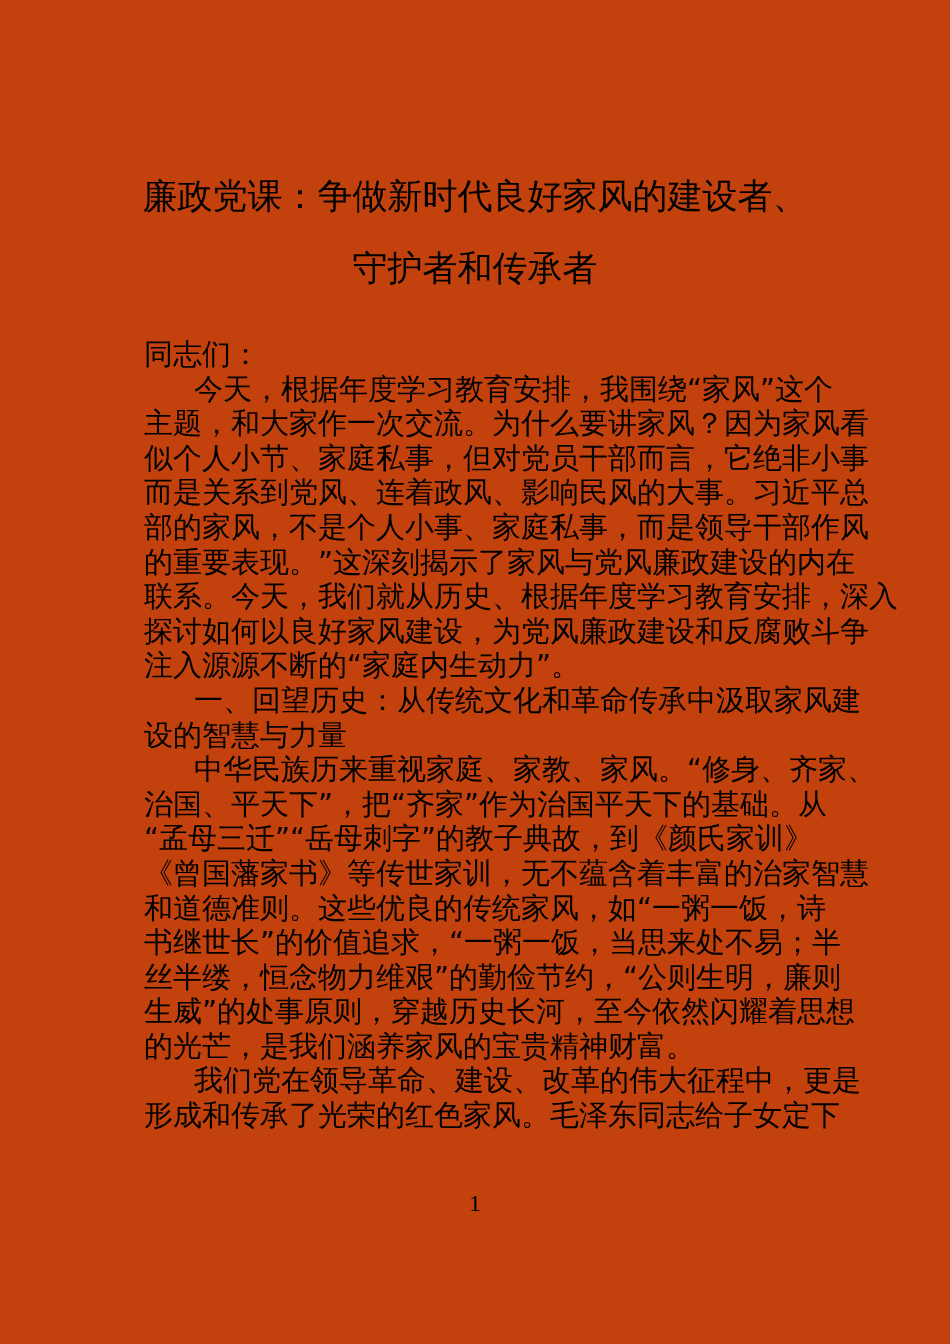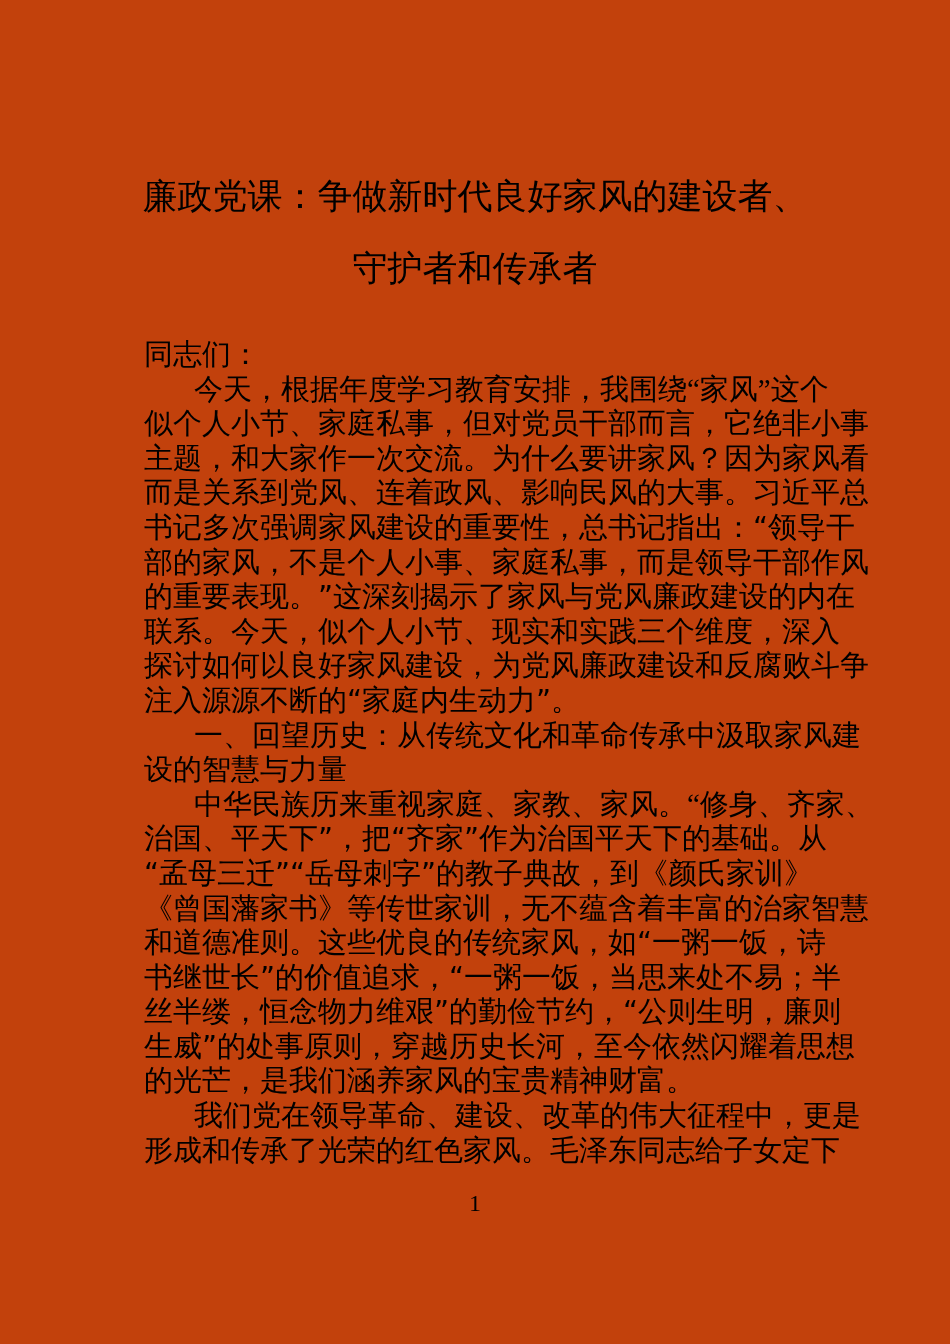--- a/index.html
+++ b/index.html
@@ -40,21 +40,21 @@
       top: 337px;
       width: 680px;
     }
     .line {
       height: 34.6px;
       line-height: 34.6px;
       font-size: 29px;
       white-space: nowrap;
       letter-spacing: 0px;
     }
-    .line.indent { padding-left: 50px; font-family: Liberation Serif, serif; }
+    .line.indent { padding-left: 50px; }
     .page-number {
       position: absolute;
       left: 0;
       width: 950px;
       top: 1188px;
       text-align: center;
       font-family: "Liberation Serif", "DejaVu Serif", serif;
       font-size: 24px;
       line-height: 30px;
     }
@@ -62,27 +62,26 @@
 </head>
 <body>
 
 <div class="page">
   <div class="title-line l1">廉政党课：争做新时代良好家风的建设者、</div>
   <div class="title-line l2">守护者和传承者</div>
 
   <div class="body" id="body-container">
       <div class="line">同志们：</div>
       <div class="line indent">今天，根据年度学习教育安排，我围绕“家风”这个</div>
+      <div class="line">主题，和大家作一次交流。为什么要讲家风？因为家风看</div>
       <div class="line">似个人小节、家庭私事，但对党员干部而言，它绝非小事</div>
-      <div class="line">主题，和大家作一次交流。为什么要讲家风？因为家风看</div>
       <div class="line">而是关系到党风、连着政风、影响民风的大事。习近平总</div>
-      <div class="line">书记多次强调家风建设的重要性，总书记指出：“领导干</div>
       <div class="line">部的家风，不是个人小事、家庭私事，而是领导干部作风</div>
       <div class="line">的重要表现。”这深刻揭示了家风与党风廉政建设的内在</div>
-      <div class="line">联系。今天，似个人小节、现实和实践三个维度，深入</div>
+      <div class="line">联系。今天，我们就从历史、根据年度学习教育安排，深入</div>
       <div class="line">探讨如何以良好家风建设，为党风廉政建设和反腐败斗争</div>
       <div class="line">注入源源不断的“家庭内生动力”。</div>
       <div class="line indent">一、回望历史：从传统文化和革命传承中汲取家风建</div>
       <div class="line">设的智慧与力量</div>
       <div class="line indent">中华民族历来重视家庭、家教、家风。“修身、齐家、</div>
       <div class="line">治国、平天下”，把“齐家”作为治国平天下的基础。从</div>
       <div class="line">“孟母三迁”“岳母刺字”的教子典故，到《颜氏家训》</div>
       <div class="line">《曾国藩家书》等传世家训，无不蕴含着丰富的治家智慧</div>
       <div class="line">和道德准则。这些优良的传统家风，如“一粥一饭，诗</div>
       <div class="line">书继世长”的价值追求，“一粥一饭，当思来处不易；半</div>

